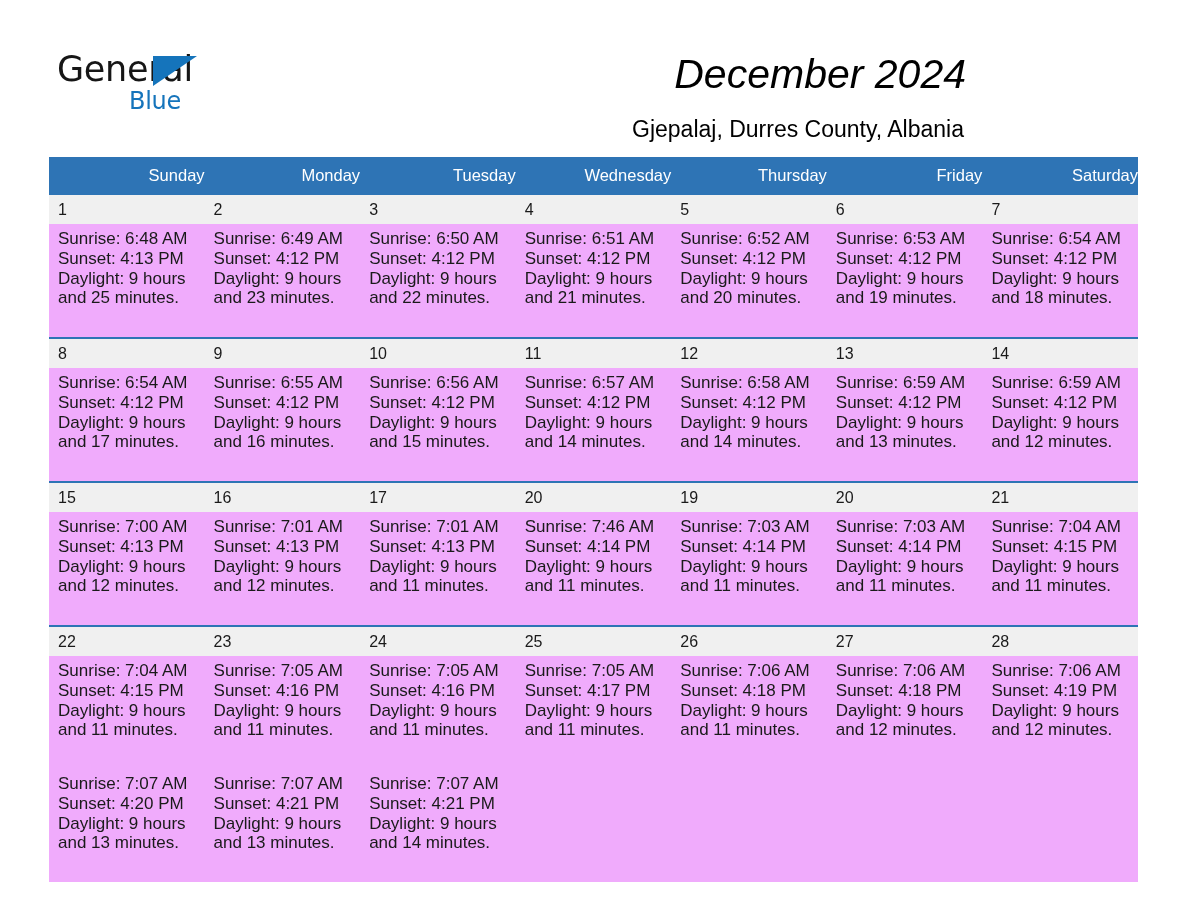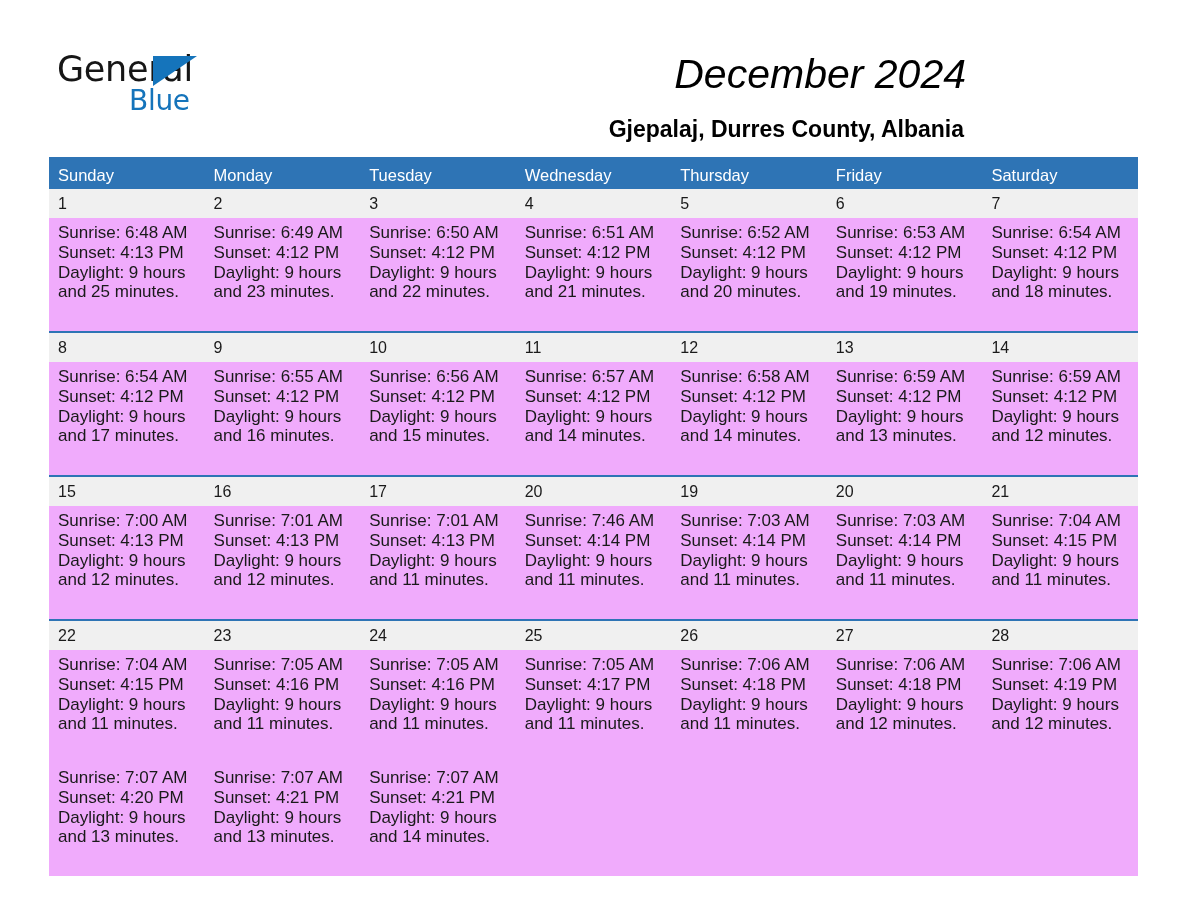--- a/index.html
+++ b/index.html
@@ -52,21 +52,21 @@
     top: 6px;
     width: 0;
     height: 0;
     border-left: 44px solid #1574bb;
     border-bottom: 30px solid transparent;
   }
   .logo-blue {
     position: absolute;
     left: 72px;
     top: 32px;
-    font-size: 28px;
+    font-size: 24px;
     line-height: 38px;
     letter-spacing: -0.3px;
     color: #1574bb;
     font-family: "DejaVu Sans", sans-serif;
     font-weight: 400;
   }
 
   .title {
     position: absolute;
     right: 54px;
@@ -78,21 +78,21 @@
     text-align: right;
     white-space: nowrap;
     font-style: italic;
   }
   .subtitle {
     position: absolute;
     right: 56px;
     top: 115px;
     font-size: 23px;
     line-height: 28px;
-    font-weight: 700;
+    font-weight: 400;
     color: #000000;
     text-align: right;
     white-space: nowrap;
   }
 
   
   .calendar {
     position: absolute;
     left: 49px;
     top: 157px;
@@ -101,22 +101,22 @@
   .cal-table {
     width: 1089px;
     border-collapse: collapse;
     table-layout: fixed;
   }
   .cal-table th {
     background: #2e74b5;
     color: #ffffff;
     font-weight: 400;
     font-size: 16.5px;
-    text-align: left;
-    padding: 8px 0 4px 9px;
+    text-align: right;
+    padding: 8px 0 10px 9px;
     height: 20px;
     vertical-align: middle;
     border: none;
   }
   .daynum-row td {
     background: #f0f0f0;
     border-top: 2px solid #2e74b5;
     font-size: 16px;
     color: #1a1a1a;
     padding: 6px 0 5px 9px;

